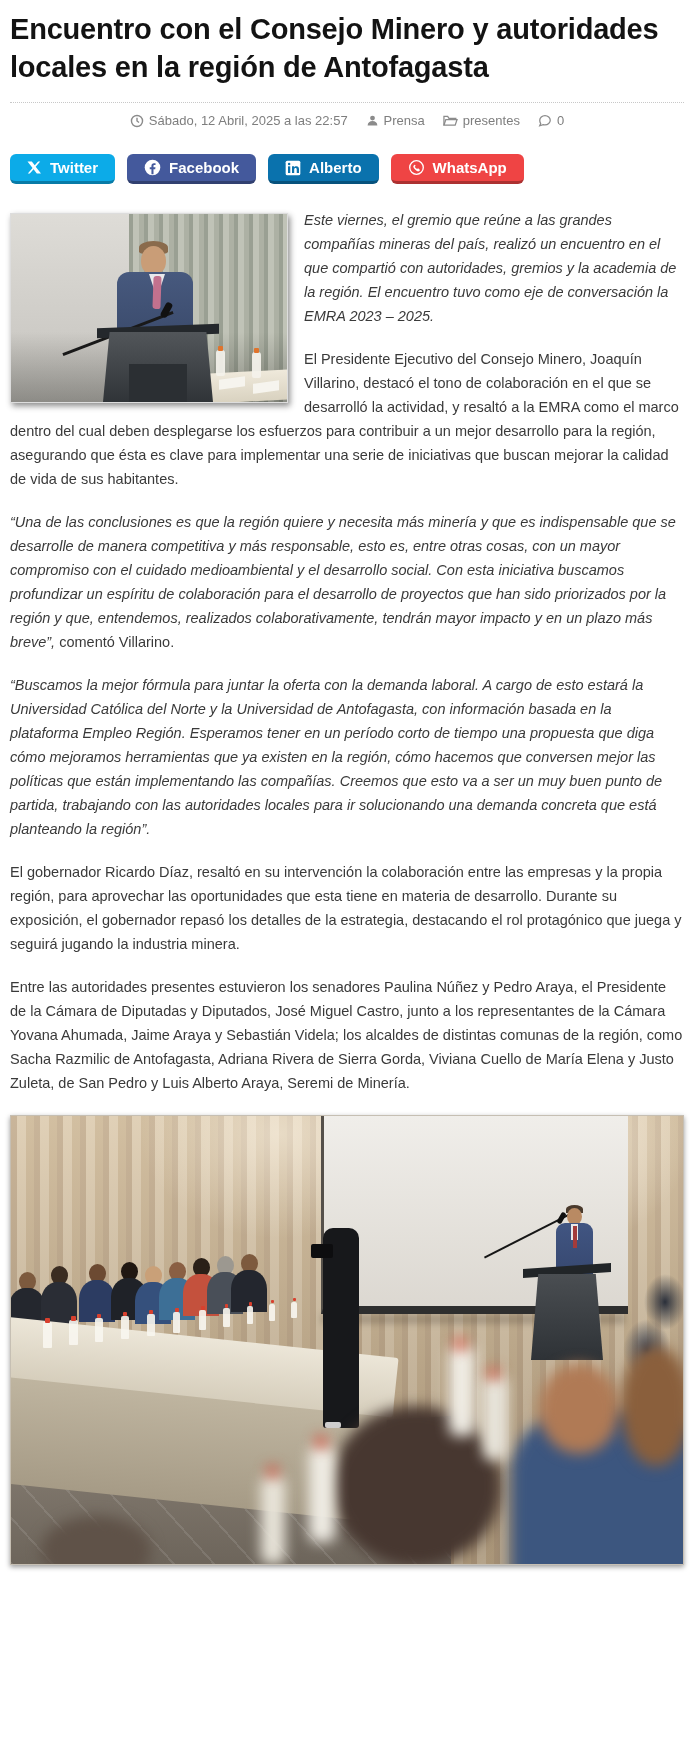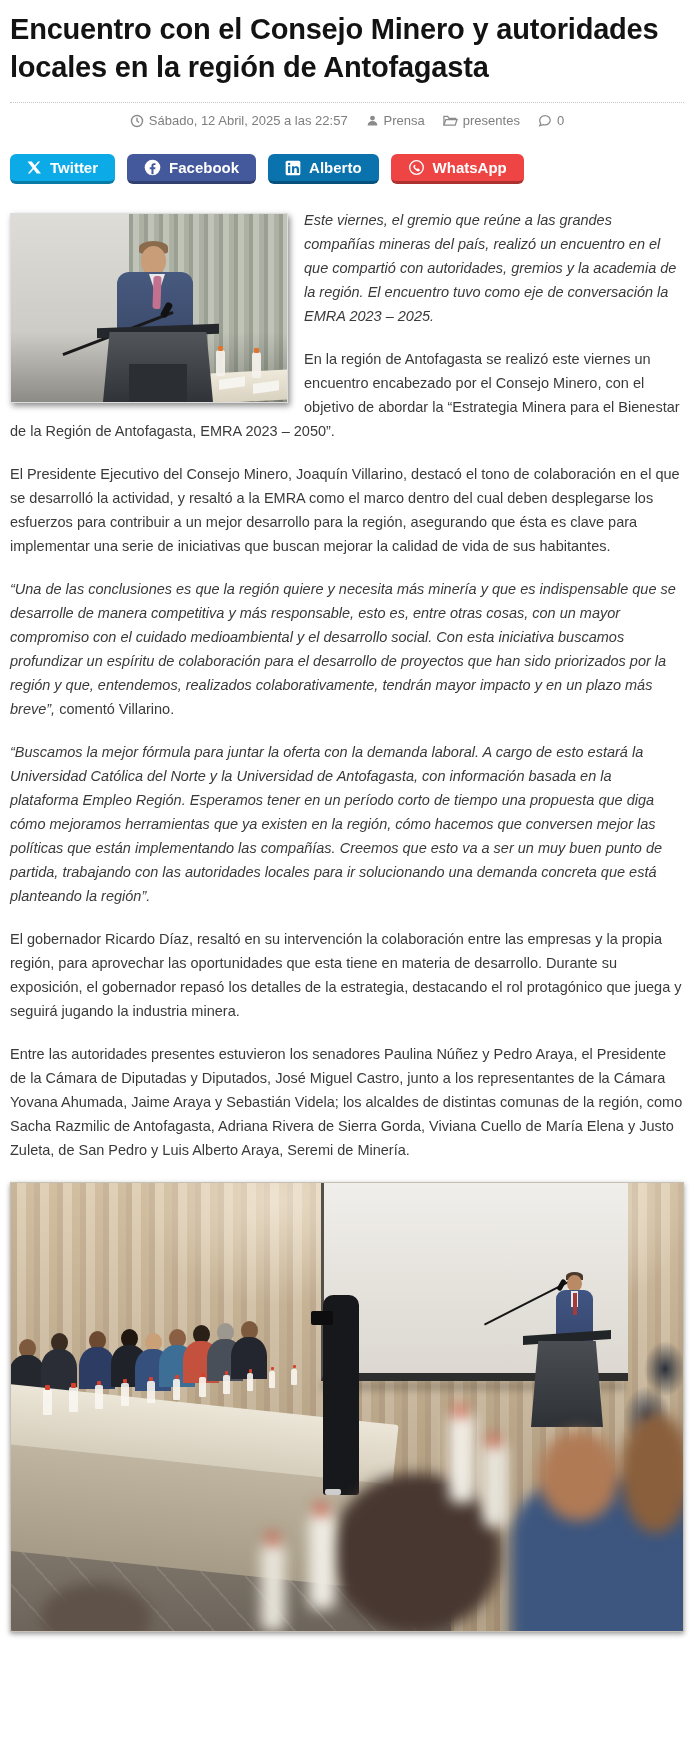--- a/index.html
+++ b/index.html
@@ -193,21 +193,20 @@
       <div class="s1-shirt"></div>
       <div class="s1-tie"></div>
       <div class="s1-boom"></div>
       <div class="s1-mic"></div>
       <div class="s1-podium-top"></div>
       <div class="s1-podium"></div>
       <div class="s1-base"></div>
     </div>
 
     <p class="italic">Este viernes, el gremio que reúne a las grandes compañías mineras del país, realizó un encuentro en el que compartió con autoridades, gremios y la academia de la región. El encuentro tuvo como eje de conversación la EMRA 2023 – 2025.</p>
-    <p>En la región de Antofagasta se realizó este viernes un encuentro encabezado por el Consejo Minero, con el objetivo de abordar la “Estrategia Minera para el Bienestar de la Región de Antofagasta, EMRA 2023 – 2050”.</p>
     <p>El Presidente Ejecutivo del Consejo Minero, Joaquín Villarino, destacó el tono de colaboración en el que se desarrolló la actividad, y resaltó a la EMRA como el marco dentro del cual deben desplegarse los esfuerzos para contribuir a un mejor desarrollo para la región, asegurando que ésta es clave para implementar una serie de iniciativas que buscan mejorar la calidad de vida de sus habitantes.</p>
     <p><span class="italic">“Una de las conclusiones es que la región quiere y necesita más minería y que es indispensable que se desarrolle de manera competitiva y más responsable, esto es, entre otras cosas, con un mayor compromiso con el cuidado medioambiental y el desarrollo social. Con esta iniciativa buscamos profundizar un espíritu de colaboración para el desarrollo de proyectos que han sido priorizados por la región y que, entendemos, realizados colaborativamente, tendrán mayor impacto y en un plazo más breve”,</span><span> comentó Villarino.</span></p>
     <p class="italic">“Buscamos la mejor fórmula para juntar la oferta con la demanda laboral. A cargo de esto estará la Universidad Católica del Norte y la Universidad de Antofagasta, con información basada en la plataforma Empleo Región. Esperamos tener en un período corto de tiempo una propuesta que diga cómo mejoramos herramientas que ya existen en la región, cómo hacemos que conversen mejor las políticas que están implementando las compañías. Creemos que esto va a ser un muy buen punto de partida, trabajando con las autoridades locales para ir solucionando una demanda concreta que está planteando la región”.</p>
     <p>El gobernador Ricardo Díaz, resaltó en su intervención la colaboración entre las empresas y la propia región, para aprovechar las oportunidades que esta tiene en materia de desarrollo. Durante su exposición, el gobernador repasó los detalles de la estrategia, destacando el rol protagónico que juega y seguirá jugando la industria minera.</p>
     <p>Entre las autoridades presentes estuvieron los senadores Paulina Núñez y Pedro Araya, el Presidente de la Cámara de Diputadas y Diputados, José Miguel Castro, junto a los representantes de la Cámara Yovana Ahumada, Jaime Araya y Sebastián Videla; los alcaldes de distintas comunas de la región, como Sacha Razmilic de Antofagasta, Adriana Rivera de Sierra Gorda, Viviana Cuello de María Elena y Justo Zuleta, de San Pedro y Luis Alberto Araya, Seremi de Minería.</p>
 
     <div class="photo-room">
       <div class="s2-light"></div>
       <div class="s2-screen-shadow"></div>
       <div class="s2-screen"></div>

